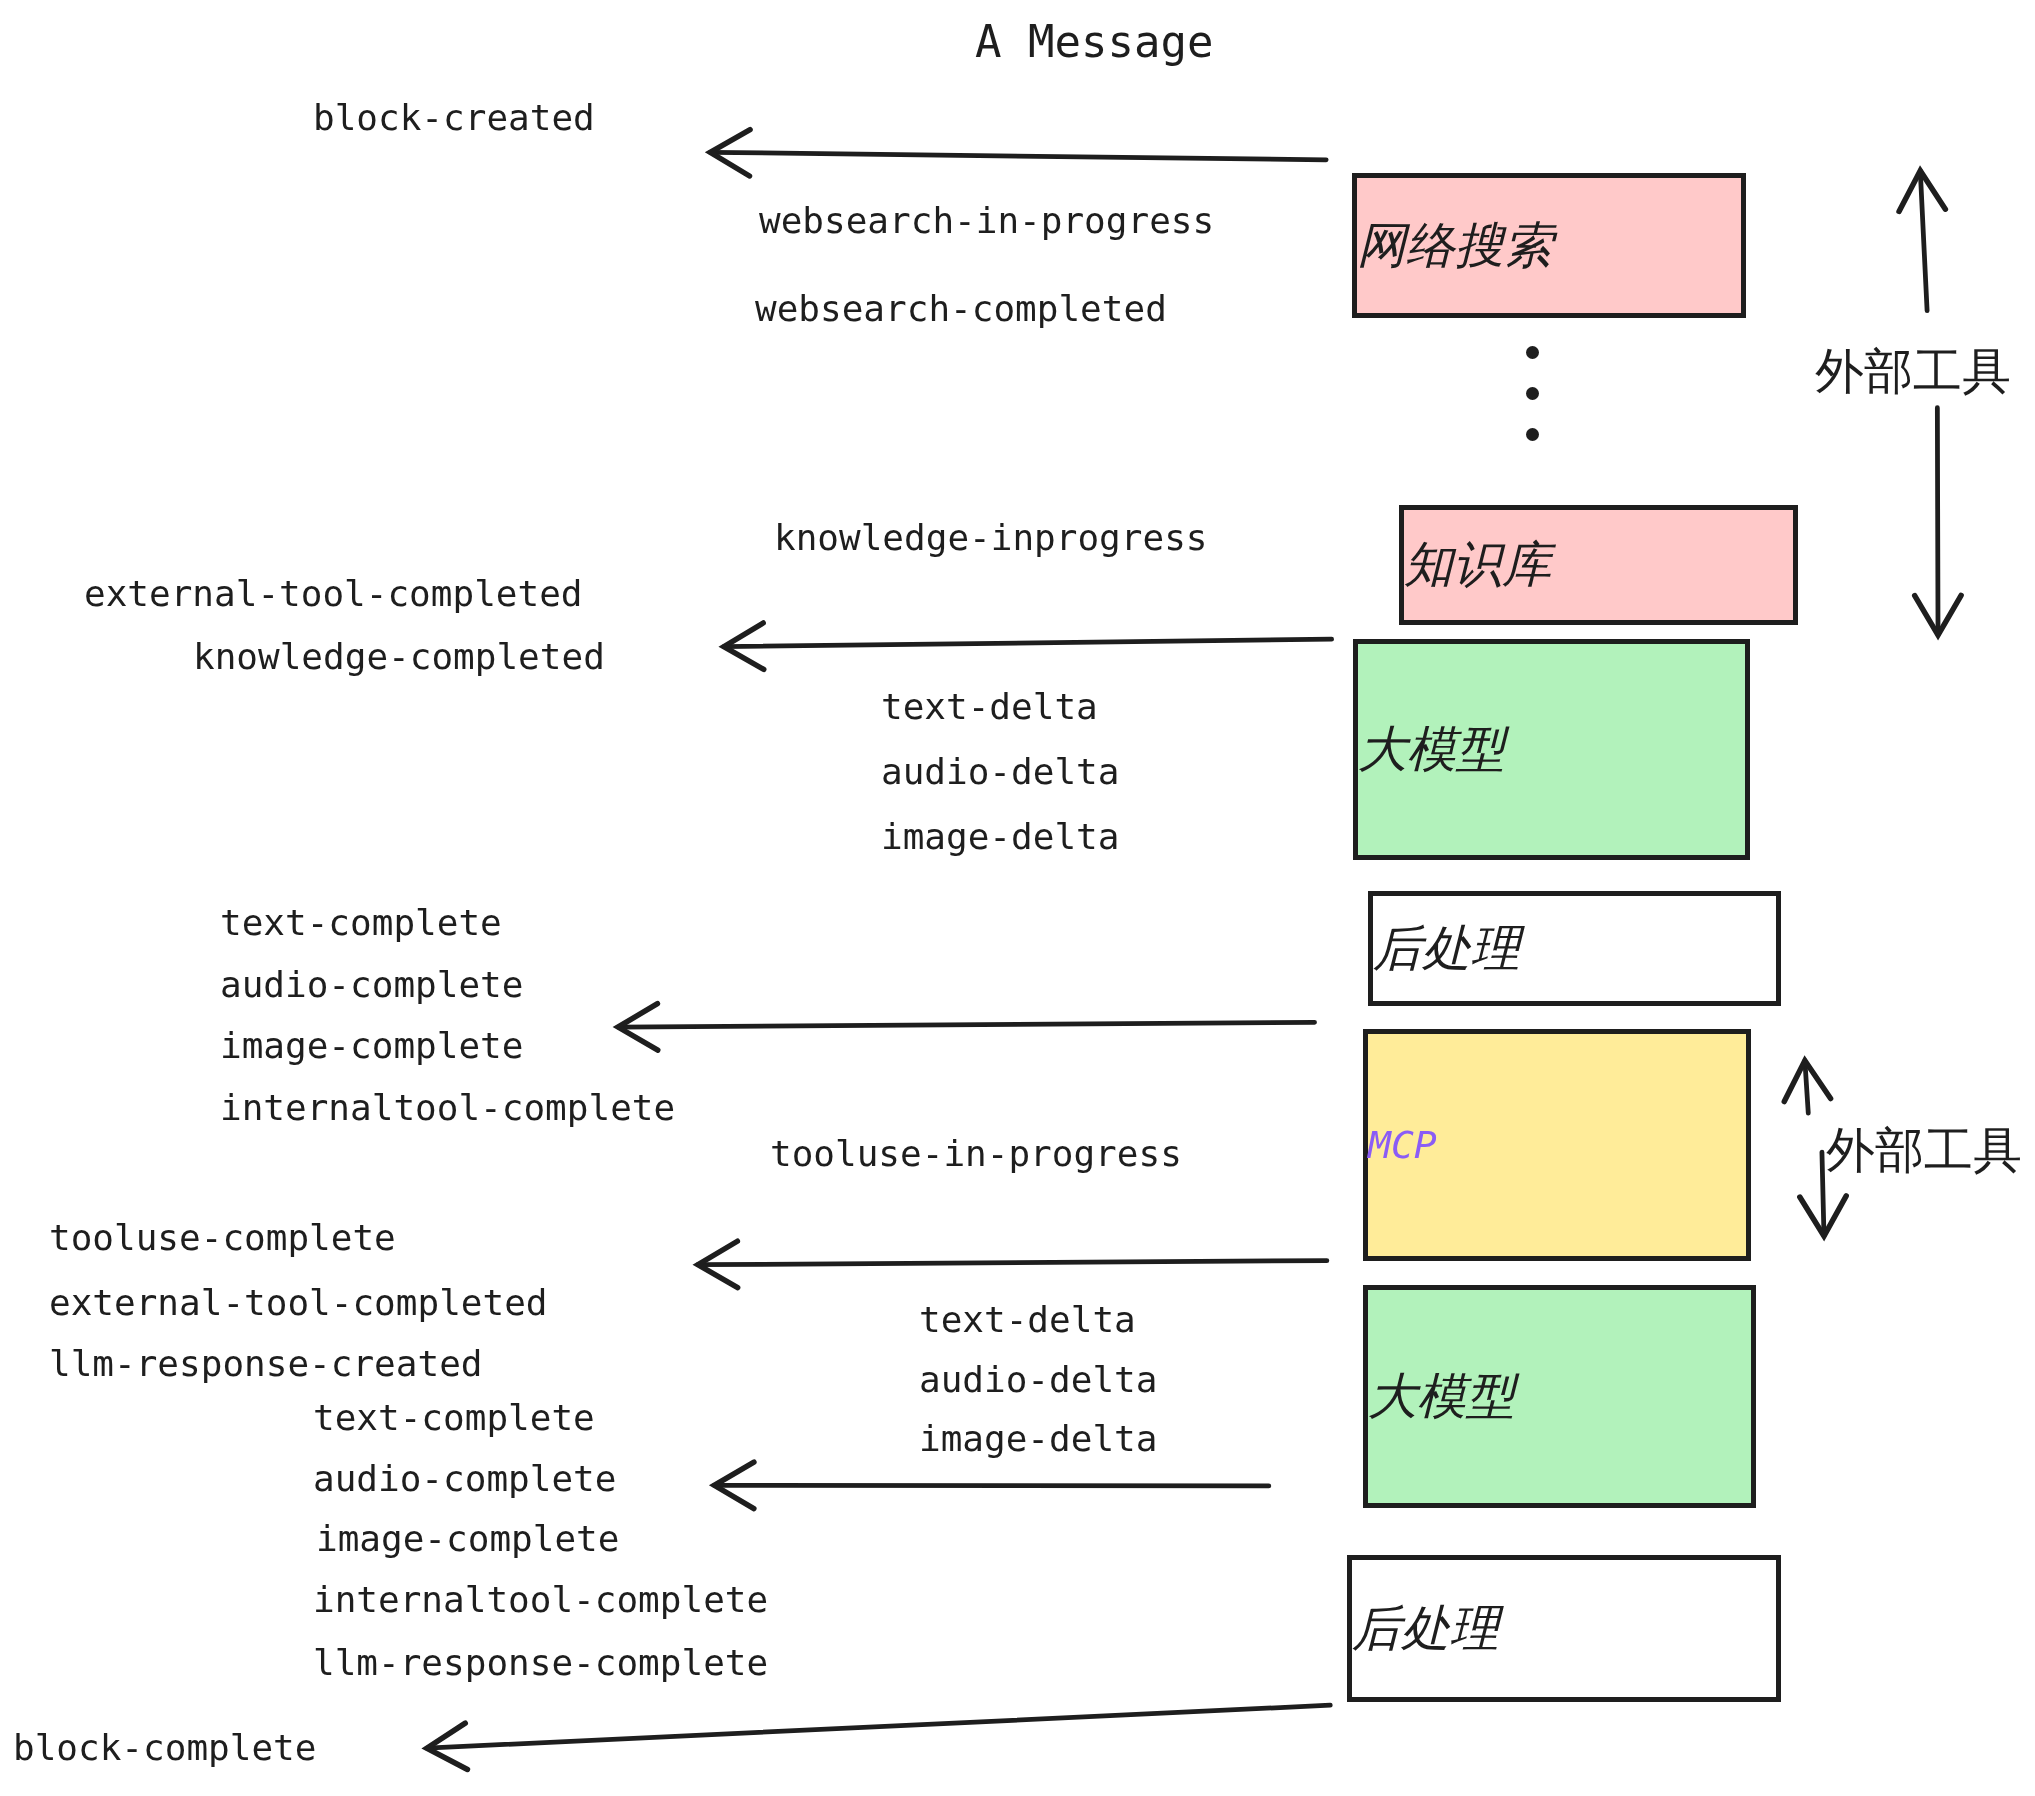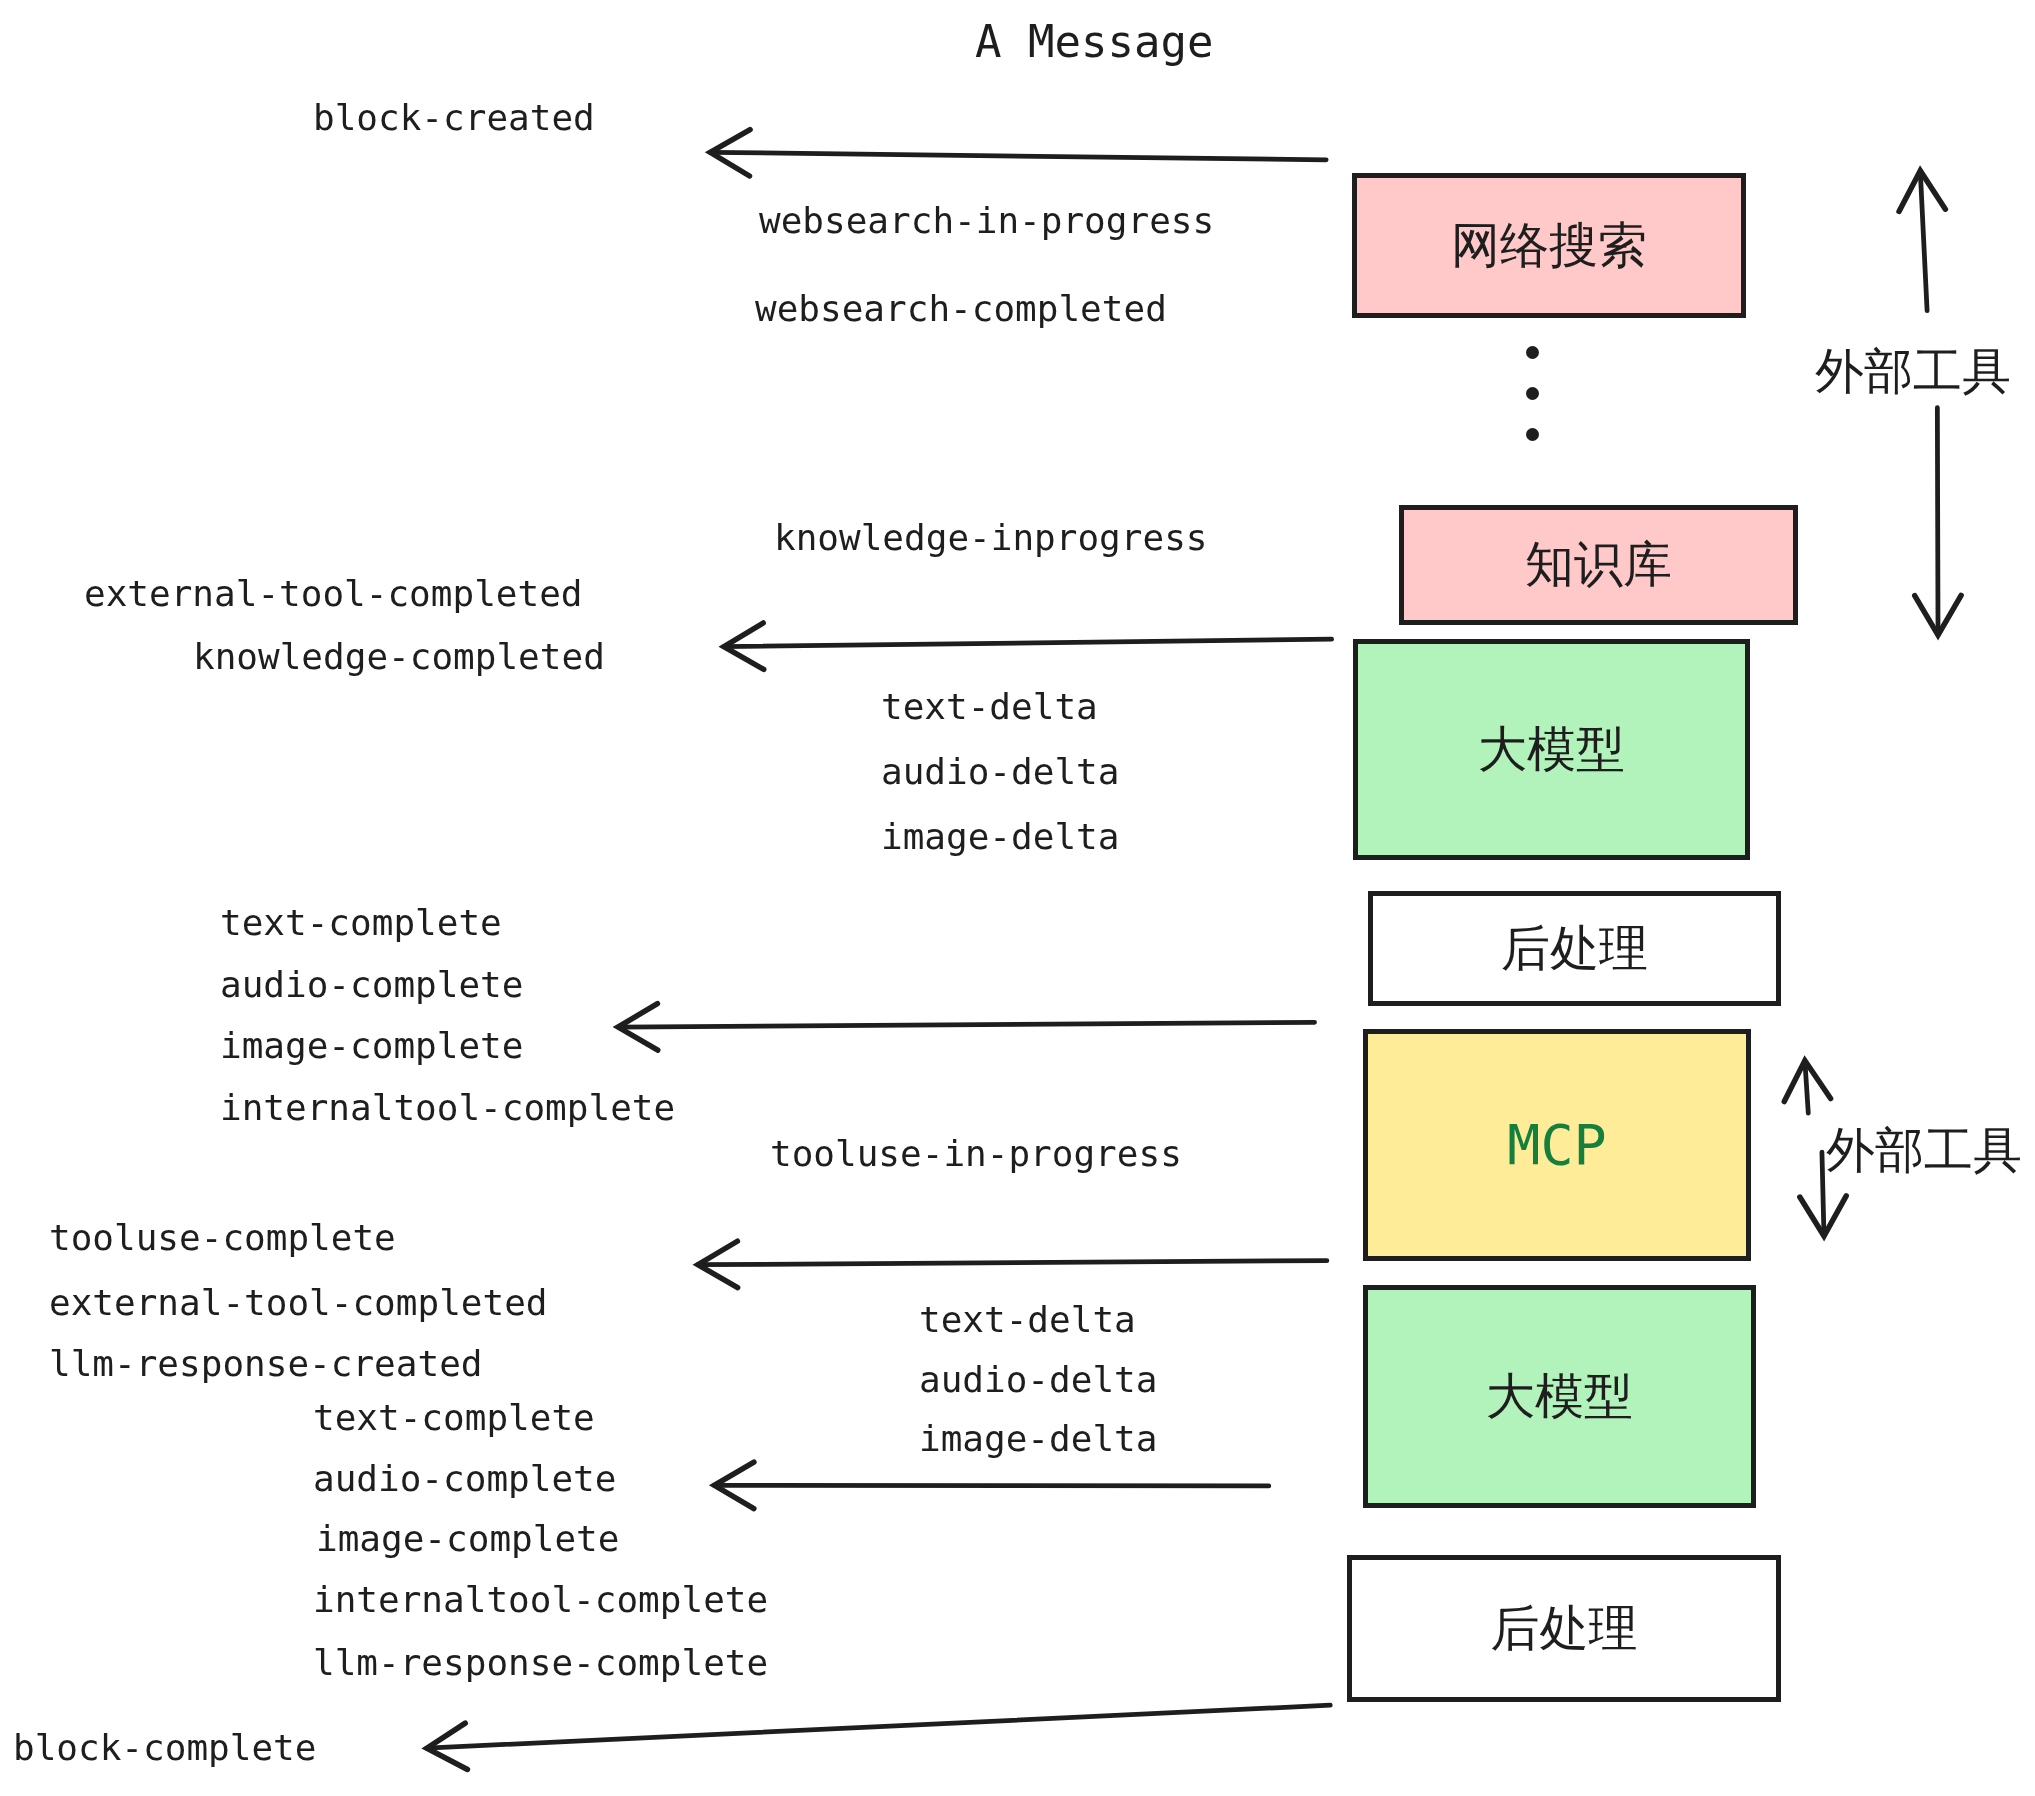--- a/index.html
+++ b/index.html
@@ -4,24 +4,24 @@
 <style>
   html,body{margin:0;padding:0;background:#ffffff;}
   body{width:2035px;height:1796px;position:relative;overflow:hidden;
        font-family:"DejaVu Sans Mono", monospace;color:#1e1e1e;}
   .canvas{position:absolute;inset:0;}
   svg.arrows{position:absolute;left:0;top:0;width:2035px;height:1796px;pointer-events:none;}
   .lbl{position:absolute;transform:translateY(-50%);white-space:nowrap;
        font-size:36px;line-height:1;color:#1e1e1e;}
   .title{font-size:44px;}
   .box{position:absolute;box-sizing:border-box;border:5.5px solid #1e1e1e;
-       display:flex;align-items:center;justify-content:center;background:#ffffff;}
+       display:flex;align-items:center;justify-content:flex-start;background:#ffffff;font-style:italic;}
   .box .box-label{font-family:"DejaVu Sans", "Liberation Sans", sans-serif;
        font-size:49px;color:#1e1e1e;white-space:nowrap;}
-  .box .mono-label{font-family:"DejaVu Sans Mono", monospace;font-size:55px;color:#15803d;}
+  .box .mono-label{font-family:"DejaVu Sans Mono", monospace;font-size:38px;color:#8b5cf6;}
   .cjk{font-family:"DejaVu Sans", "Liberation Sans", sans-serif;font-size:49px;margin-top:14px;}
   .dot{position:absolute;width:13px;height:13px;border-radius:50%;background:#1e1e1e;}
 </style>
 </head>
 <body>
 
 <div class="canvas">
 
   <svg class="arrows" viewBox="0 0 2980 2630" xmlns="http://www.w3.org/2000/svg">
     <defs>

